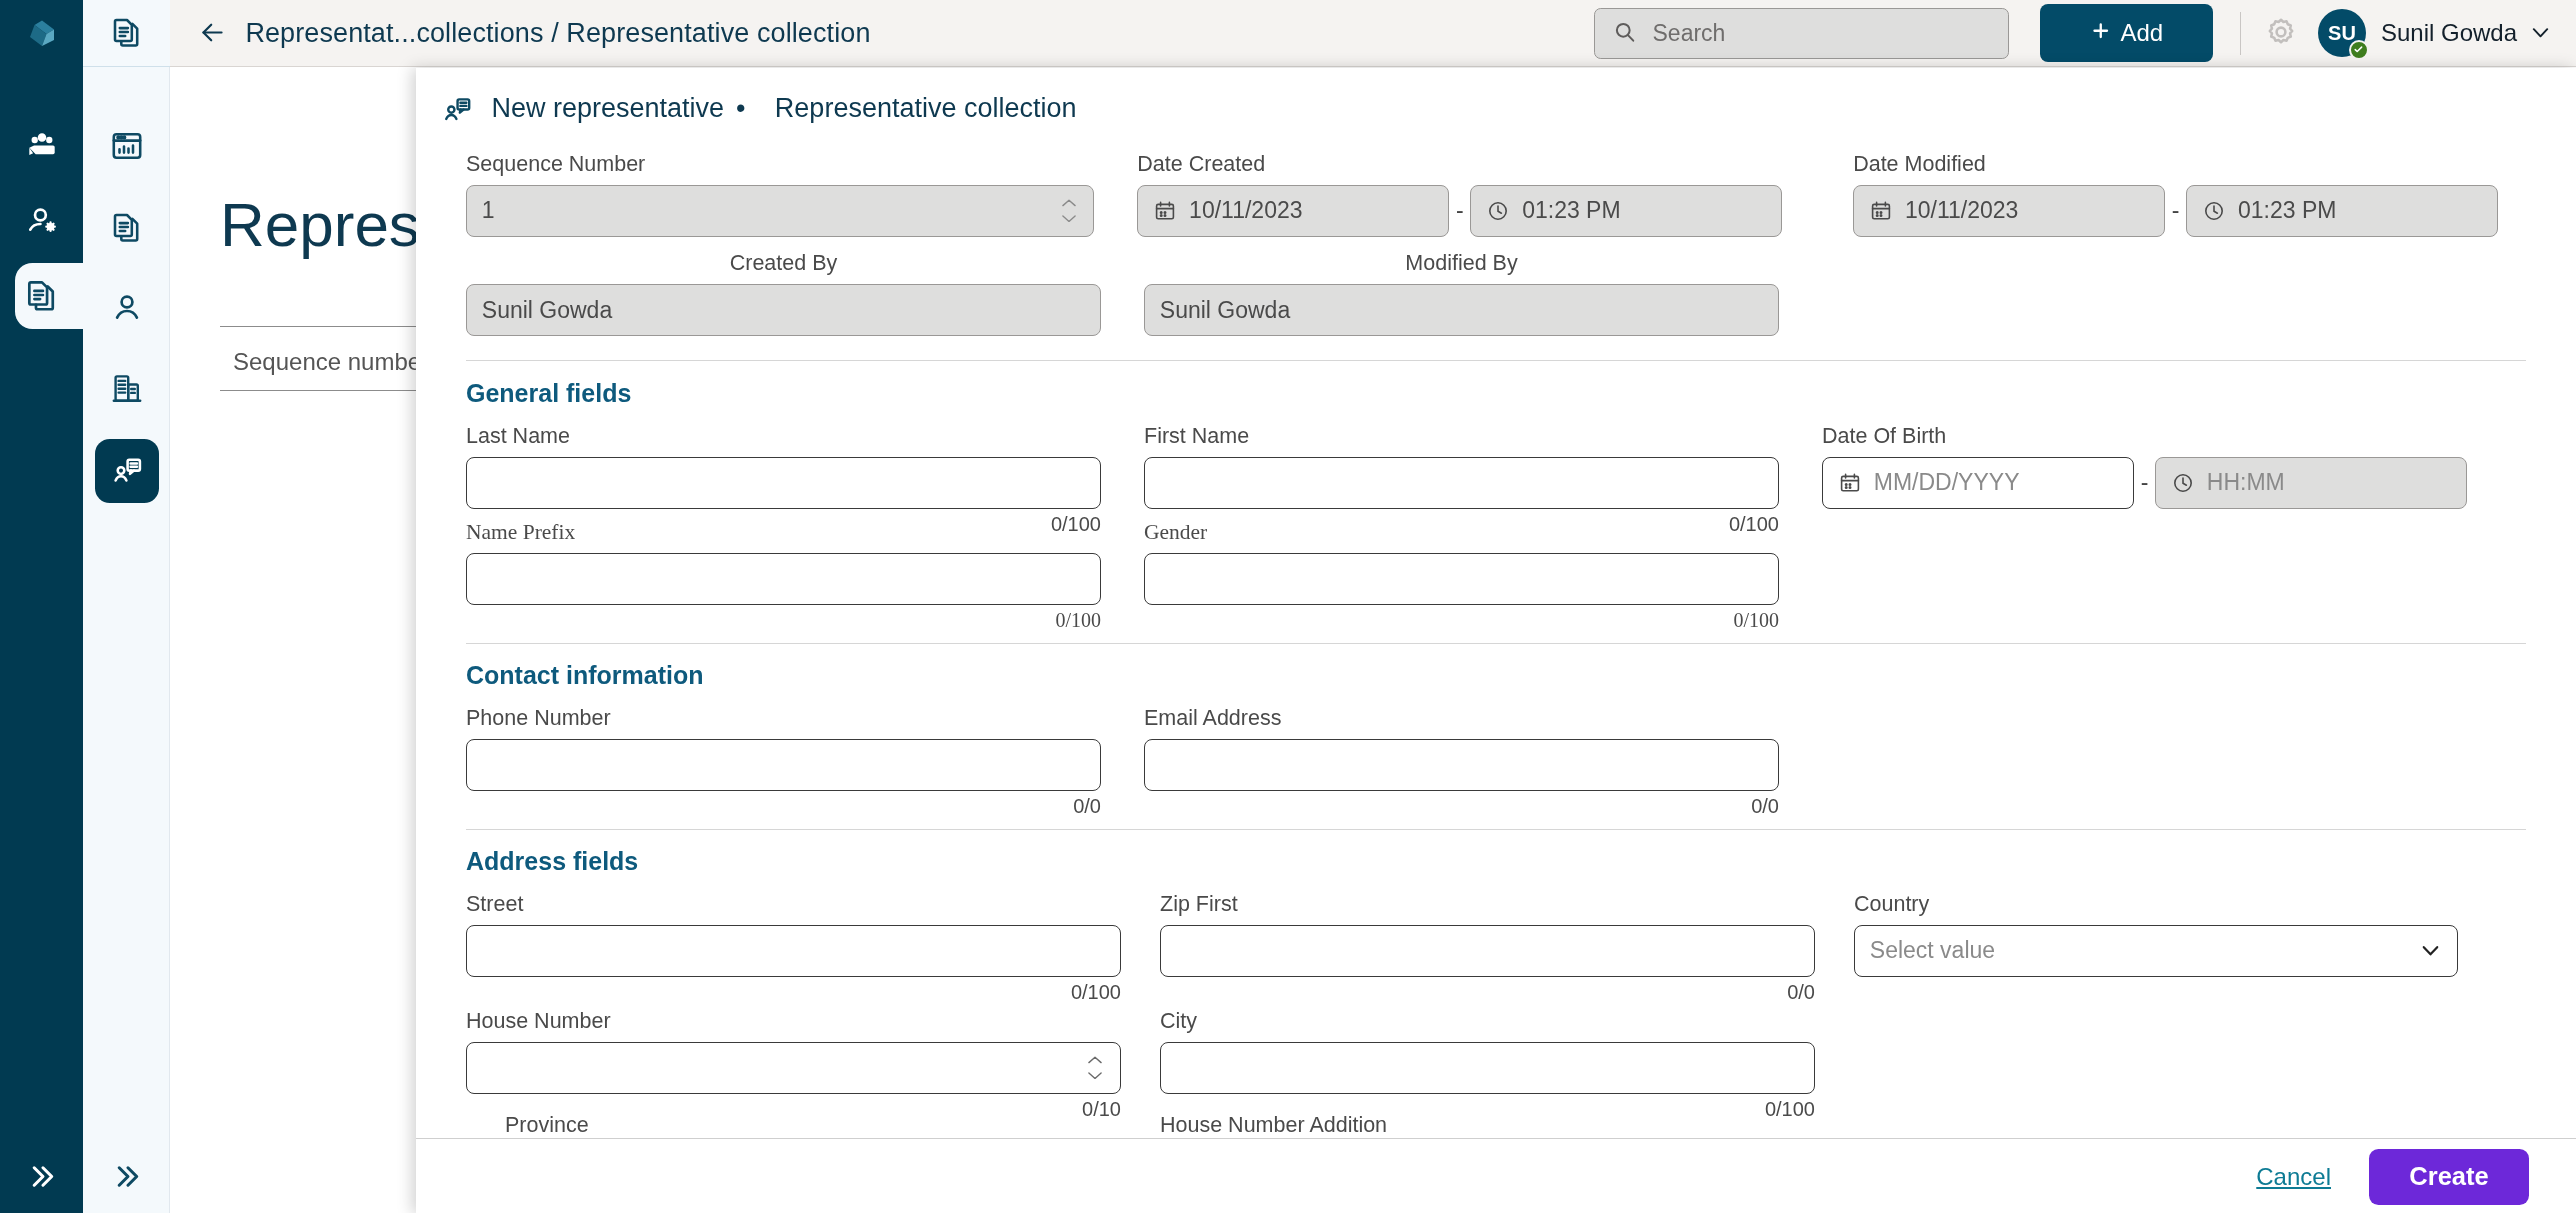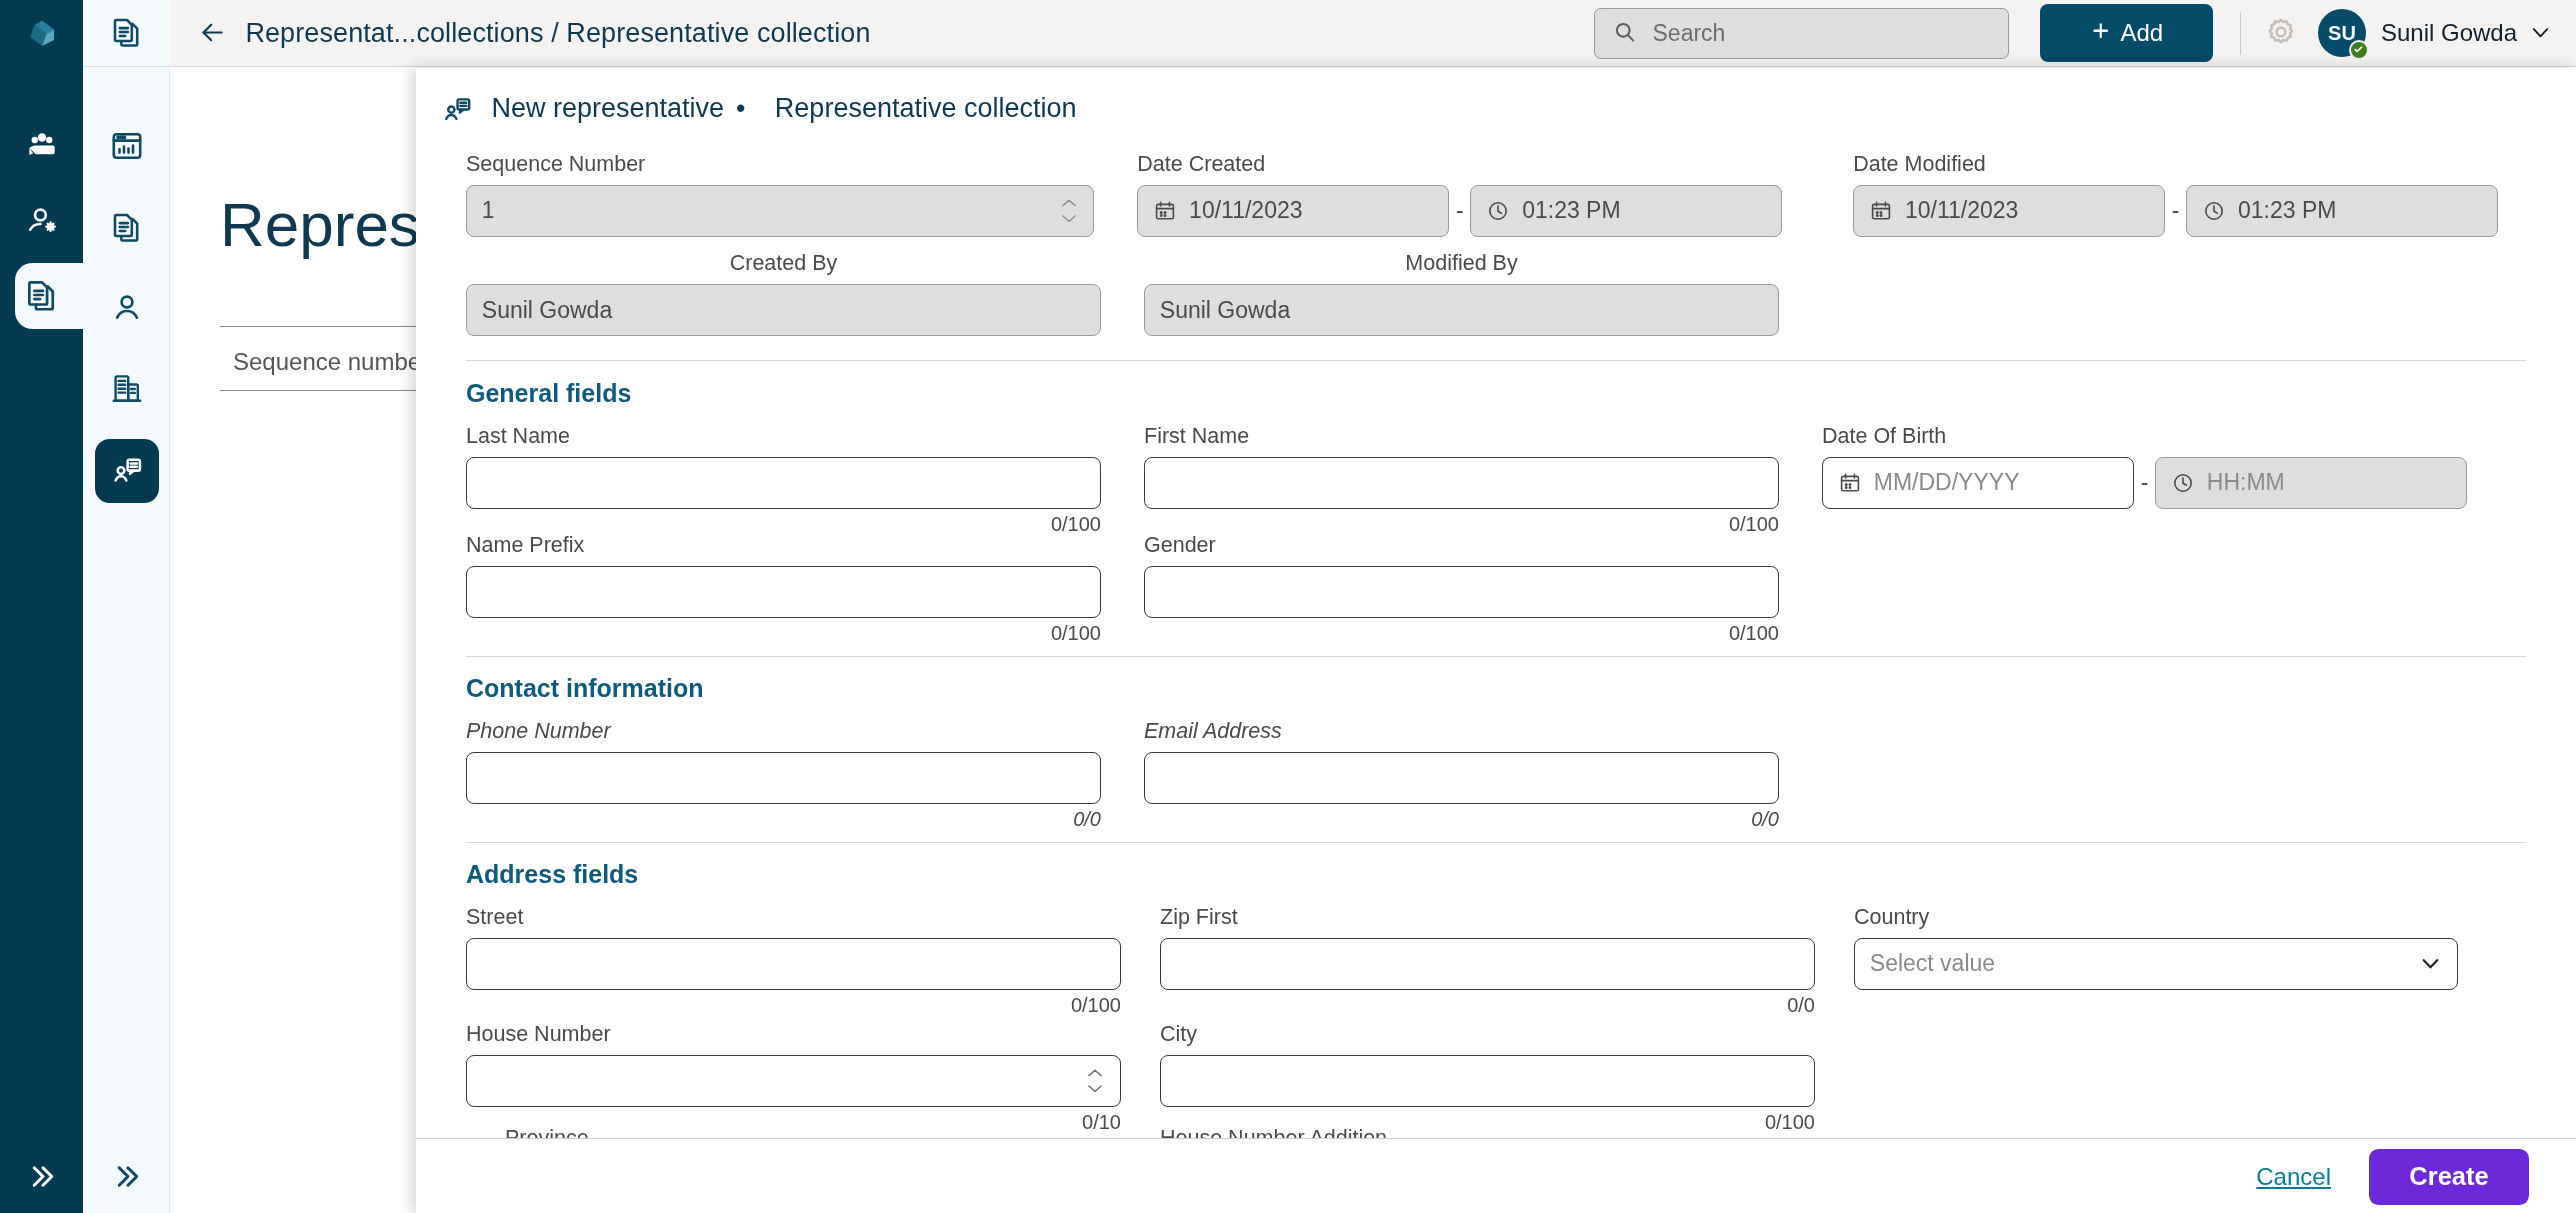--- a/index.html
+++ b/index.html
@@ -544,38 +544,38 @@
                     <circle cx="12" cy="12" r="8.2"></circle>
                     <path d="M12 7 v5.2 l3.4 2"></path>
                   </svg>
               </span>
               <span class="ph">HH:MM</span>
             </div>
           </div>
         </div>
       </div>
 
-      <div class="row" style="margin-top:24px;">
+      <div class="row" style="margin-top:11px;font-family:Liberation Serif, serif;">
         <div class="fld" style="width:635px;">
           <span class="lbl">Name Prefix</span>
           <div class="ctl"></div>
           <span class="counter">0/100</span>
         </div>
         <div class="fld" style="width:635px;margin-left:43px;">
           <span class="lbl">Gender</span>
           <div class="ctl"></div>
           <span class="counter">0/100</span>
         </div>
       </div>
 
       <div class="hr" style="margin-top:38px;"></div>
 
       <div class="section-head">Contact information</div>
 
-      <div class="row" style="margin-top:16px;font-style:italic;">
+      <div class="row" style="margin-top:16px;">
         <div class="fld" style="width:635px;">
           <span class="lbl">Phone Number</span>
           <div class="ctl"></div>
           <span class="counter">0/0</span>
         </div>
         <div class="fld" style="width:635px;margin-left:43px;">
           <span class="lbl">Email Address</span>
           <div class="ctl"></div>
           <span class="counter">0/0</span>
         </div>

